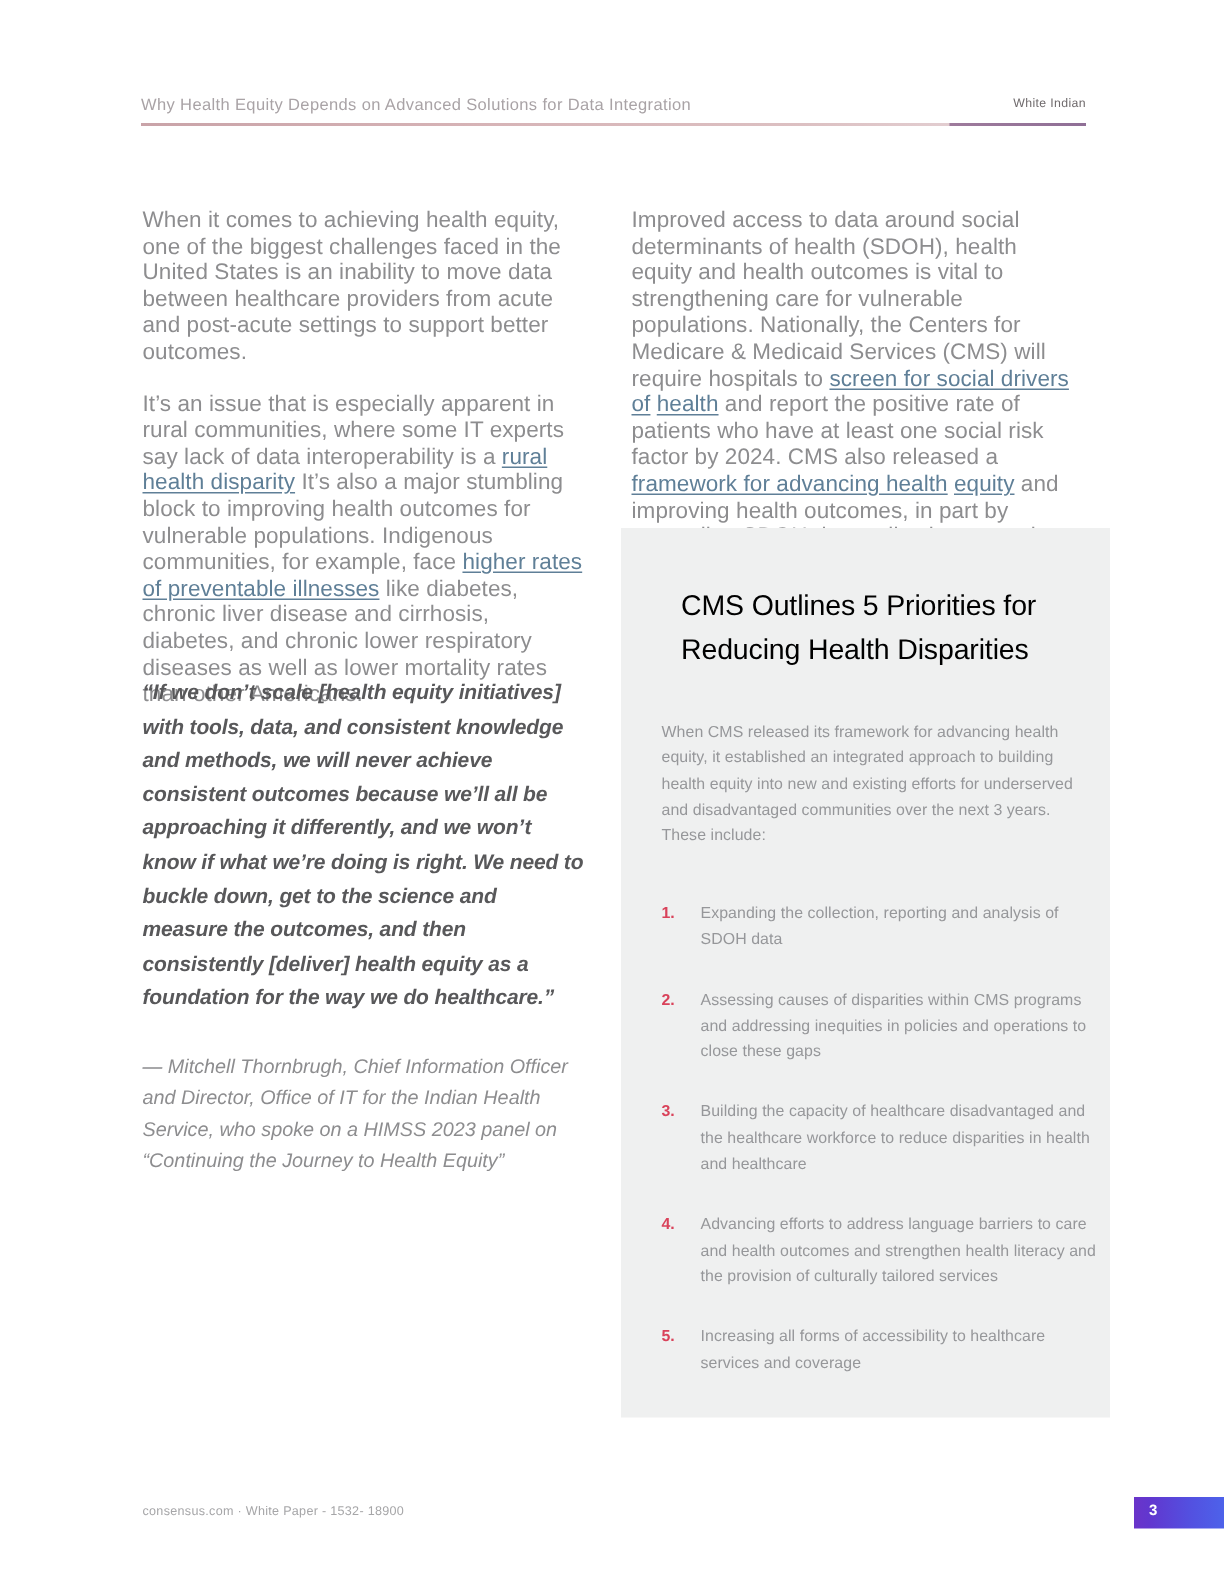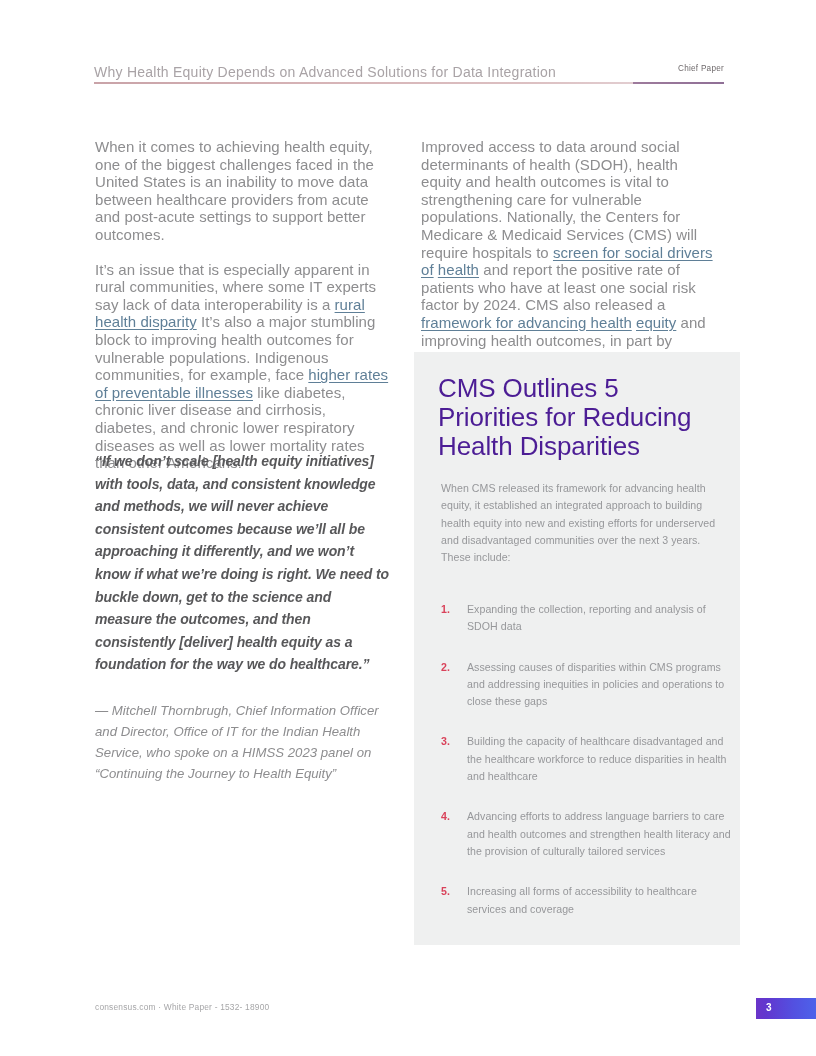--- a/index.html
+++ b/index.html
@@ -28,21 +28,21 @@
     position: absolute;
     left: 94px;
     top: 64px;
     width: 630px;
     height: 24px;
   }
   .header-title {
     position: absolute;
     left: 0;
     top: 0;
-    font-size: 14px;
+    font-size: 11px;
     letter-spacing: 0.25px;
     color: #a9a3a6;
     white-space: nowrap;
   }
   .header-label {
     position: absolute;
     right: 0;
     top: 0;
     font-size: 8.2px;
     letter-spacing: 0.25px;
@@ -125,25 +125,25 @@
     top: 352px;
     width: 326px;
     height: 593px;
     background: #eff0f0;
   }
   .panel-heading {
     position: absolute;
     left: 24px;
     top: 22px;
     width: 284px;
-    margin: 0;
-    font-size: 26px;
+    margin: 16px;
+    font-size: 19px;
     line-height: 29px;
     font-weight: normal;
-    color: #4c1d95;
+    color: #000000;
     letter-spacing: -0.1px;
   }
   .panel-intro {
     position: absolute;
     left: 27px;
     top: 128px;
     width: 282px;
     margin: 0;
     font-size: 10.6px;
     line-height: 17.3px;
@@ -204,21 +204,21 @@
     color: #ffffff;
   }
 </style>
 </head>
 <body>
 
 <div class="page">
 
   <div class="header">
     <div class="header-title">Why Health Equity Depends on Advanced Solutions for Data Integration</div>
-    <div class="header-label">Chief Paper</div>
+    <div class="header-label">White Indian</div>
     <div class="header-rule"></div>
   </div>
 
   <div class="col-left">
     <p class="body">When it comes to achieving health equity, one of the biggest challenges faced in the United States is an inability to move data between healthcare providers from acute and post-acute settings to support better outcomes.</p>
     <p class="body"><span>It’s an issue that is especially apparent in rural communities, where some IT experts say lack of data interoperability is a </span><a class="doclink" href="#">rural health disparity</a><span> It’s also a major stumbling block to improving health outcomes for vulnerable populations.  Indigenous communities, for example, face </span><a class="doclink" href="#">higher rates of preventable illnesses</a><span> like diabetes, chronic liver disease and cirrhosis, diabetes, and chronic lower respiratory diseases as well as lower mortality rates than other Americans.</span></p>
   </div>
 
   <div class="pullquote">
     <p class="pullquote-text">“If we don’t scale [health equity initiatives] with tools, data, and consistent knowledge and methods, we will never achieve consistent outcomes because we’ll all be approaching it differently, and we won’t know if what we’re doing is right. We need to buckle down, get to the science and measure the outcomes, and then consistently [deliver] health equity as a foundation for the way we do healthcare.”</p>

